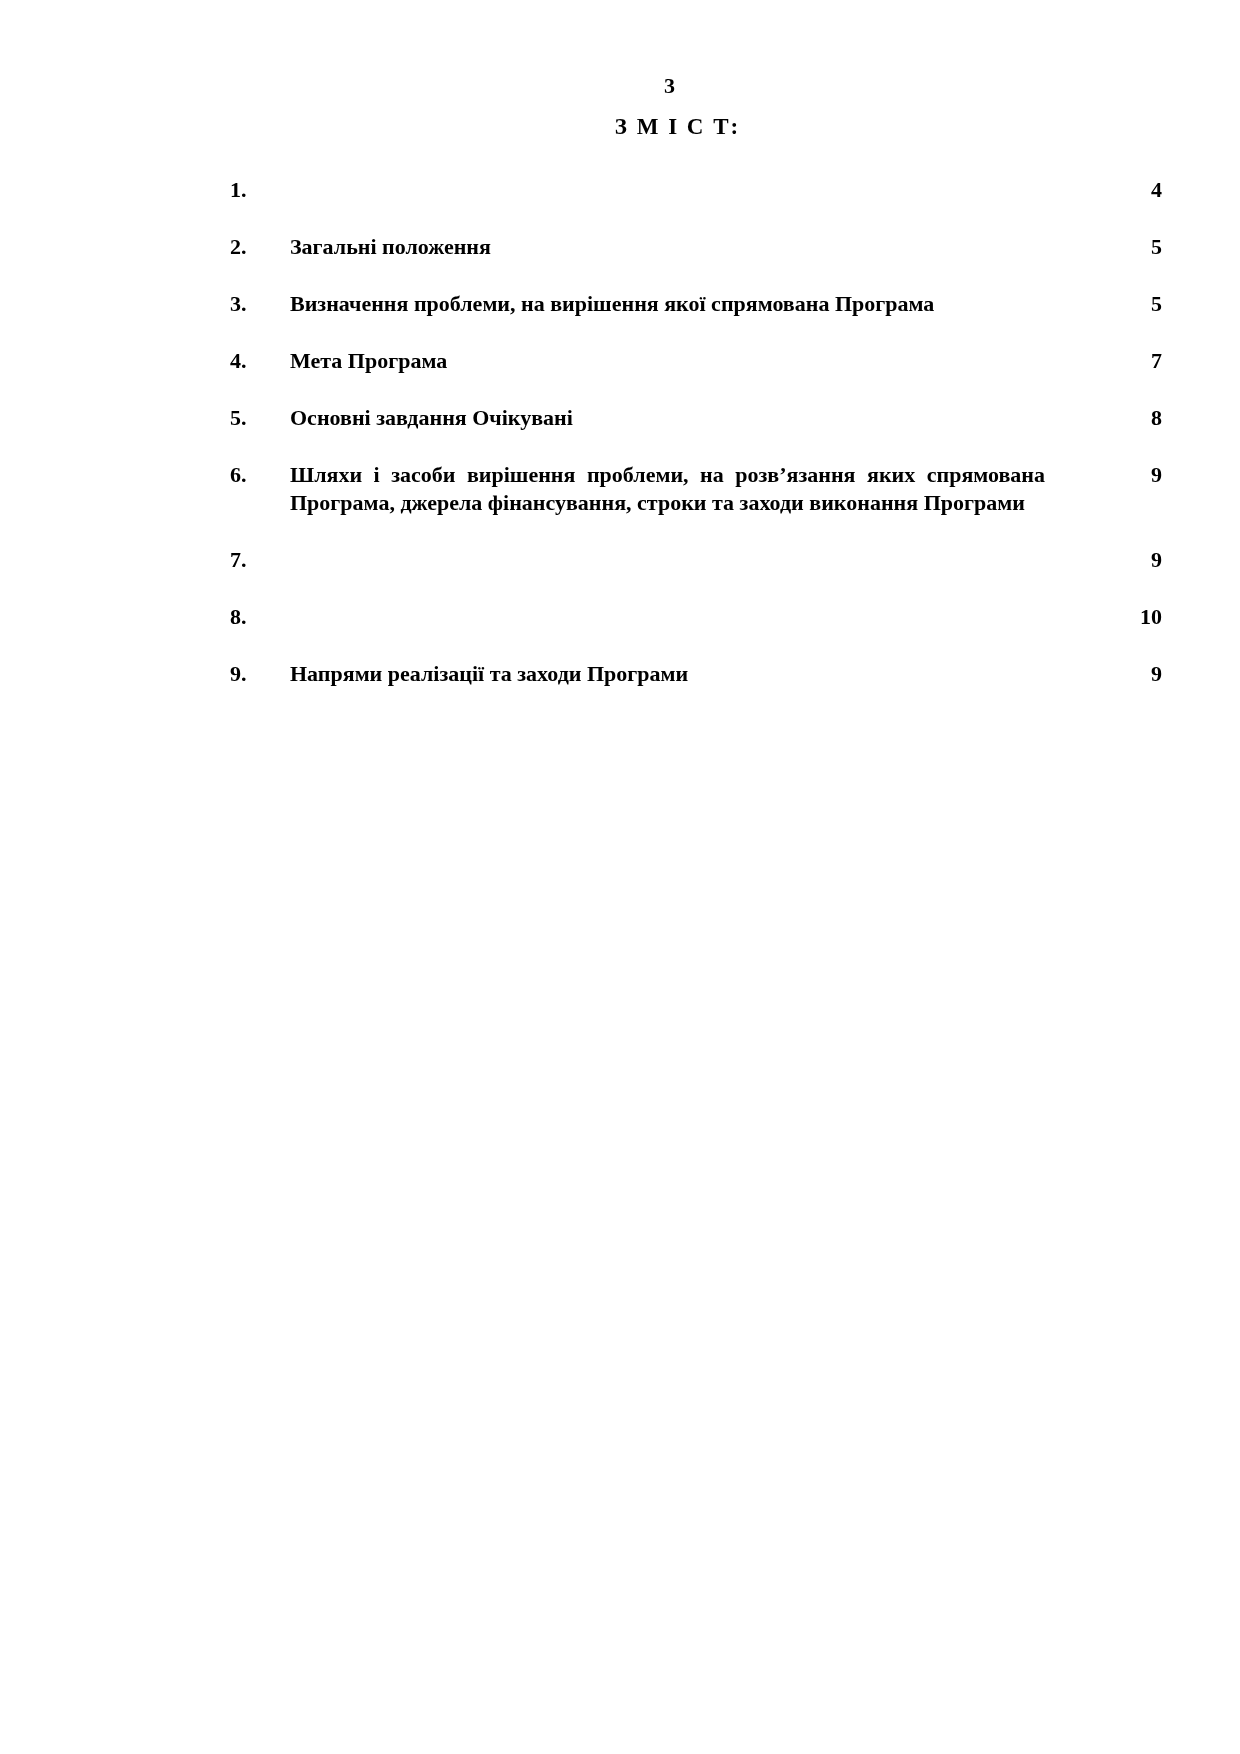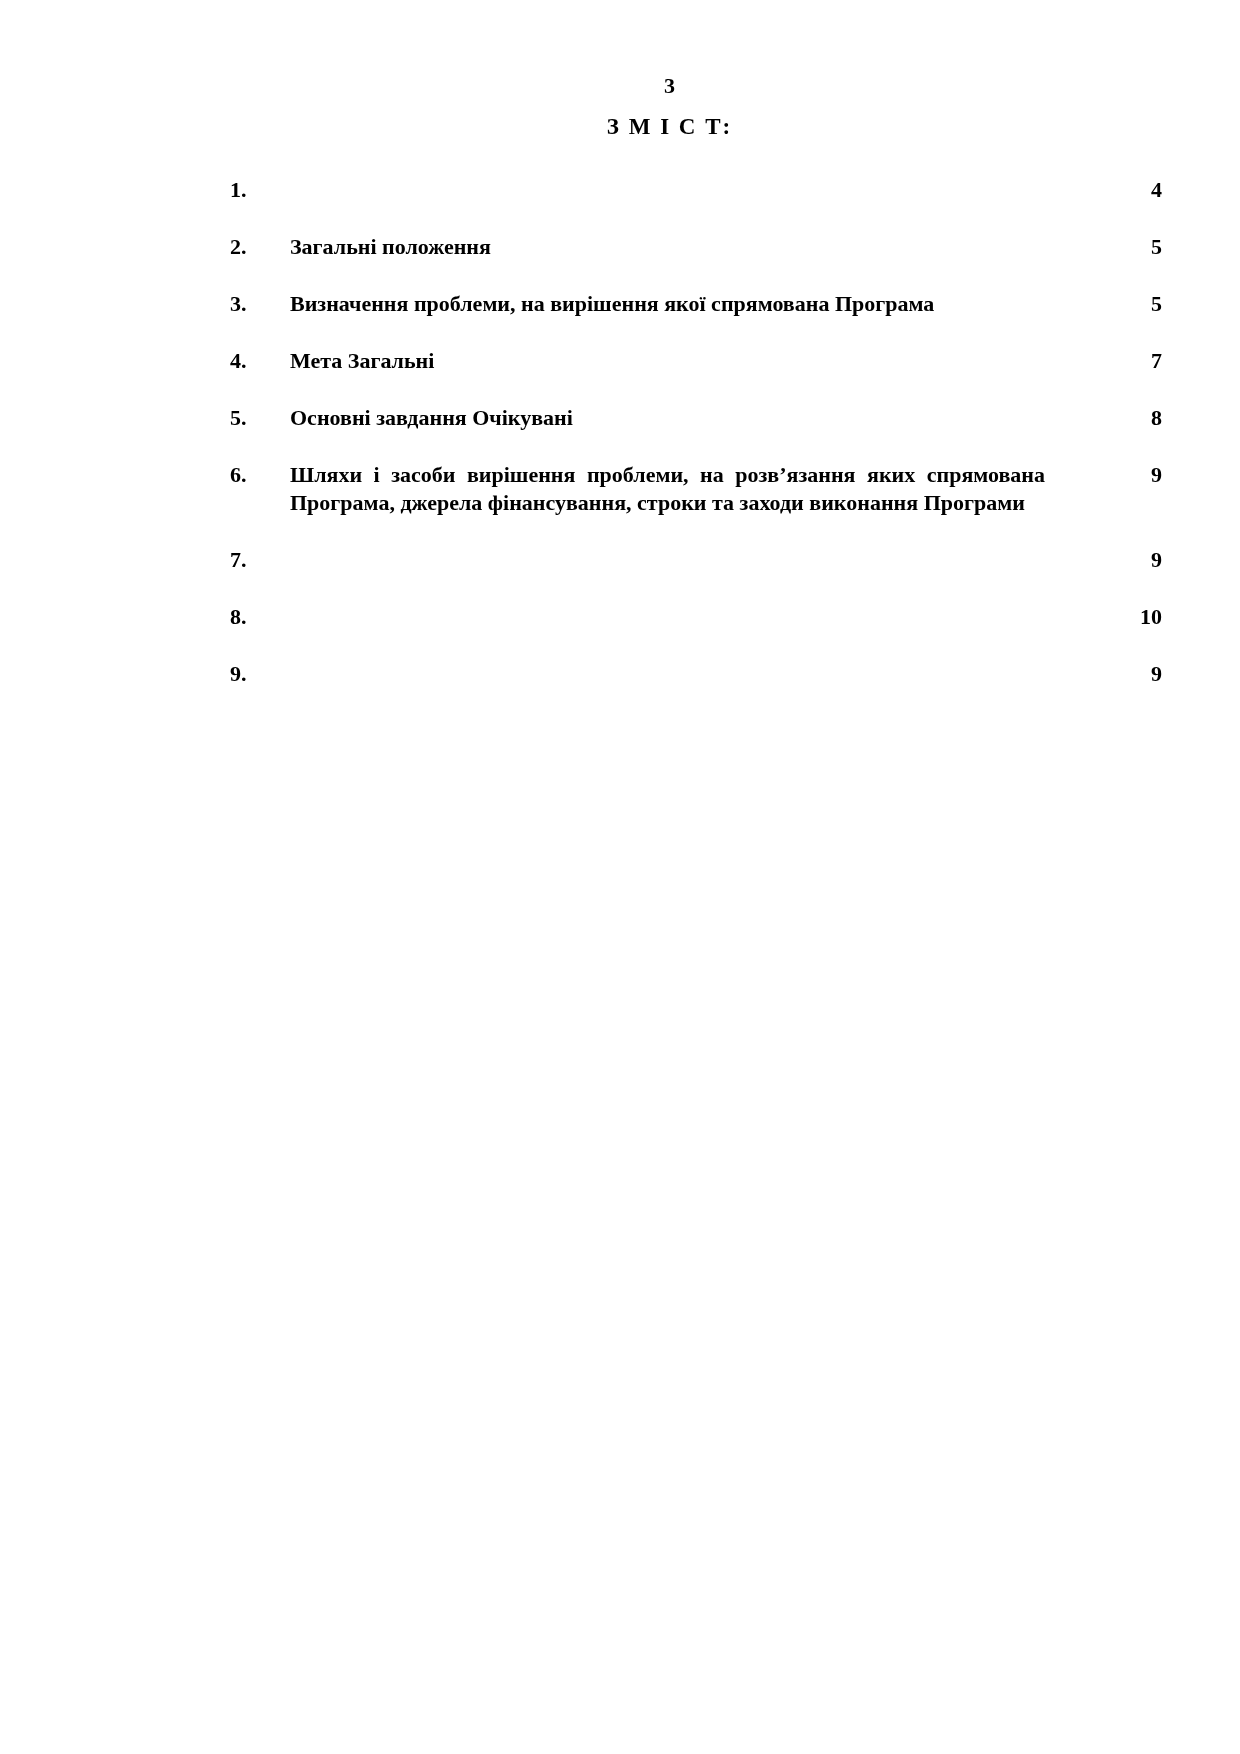--- a/index.html
+++ b/index.html
@@ -19,21 +19,21 @@
     left: 177px;
     width: 985px;
     text-align: center;
     font-size: 22px;
     line-height: 28px;
     font-weight: bold;
   }
   .toc-heading {
     position: absolute;
     top: 113px;
-    left: 177px;
+    left: 185px;
     width: 985px;
     text-align: center;
     font-size: 23px;
     line-height: 28px;
     font-weight: bold;
     letter-spacing: 2px;
     white-space: pre;
   }
   .toc-list {
     position: absolute;
@@ -79,21 +79,21 @@
     <span class="toc-title">Загальні положення</span>
     <span class="toc-page">5</span>
   </div>
       <div class="toc-row">
     <span class="toc-num">3.</span>
     <span class="toc-title">Визначення проблеми, на вирішення якої спрямована Програма</span>
     <span class="toc-page">5</span>
   </div>
       <div class="toc-row">
     <span class="toc-num">4.</span>
-    <span class="toc-title">Мета Загальні</span>
+    <span class="toc-title">Мета Програма</span>
     <span class="toc-page">7</span>
   </div>
       <div class="toc-row">
     <span class="toc-num">5.</span>
     <span class="toc-title">Основні завдання Очікувані</span>
     <span class="toc-page">8</span>
   </div>
       <div class="toc-row">
     <span class="toc-num">6.</span>
     <span class="toc-title">Шляхи і засоби вирішення проблеми, на розв’язання яких спрямована Програма, джерела фінансування, строки та заходи виконання Програми</span>
@@ -102,16 +102,17 @@
       <div class="toc-row">
     <span class="toc-num">7.</span>
     <span class="toc-page">9</span>
   </div>
       <div class="toc-row">
     <span class="toc-num">8.</span>
     <span class="toc-page">10</span>
   </div>
       <div class="toc-row">
     <span class="toc-num">9.</span>
+    <span class="toc-title">Напрями реалізації та заходи Програми</span>
     <span class="toc-page">9</span>
   </div>
     </div>
 </div>
 
 </body></html>

